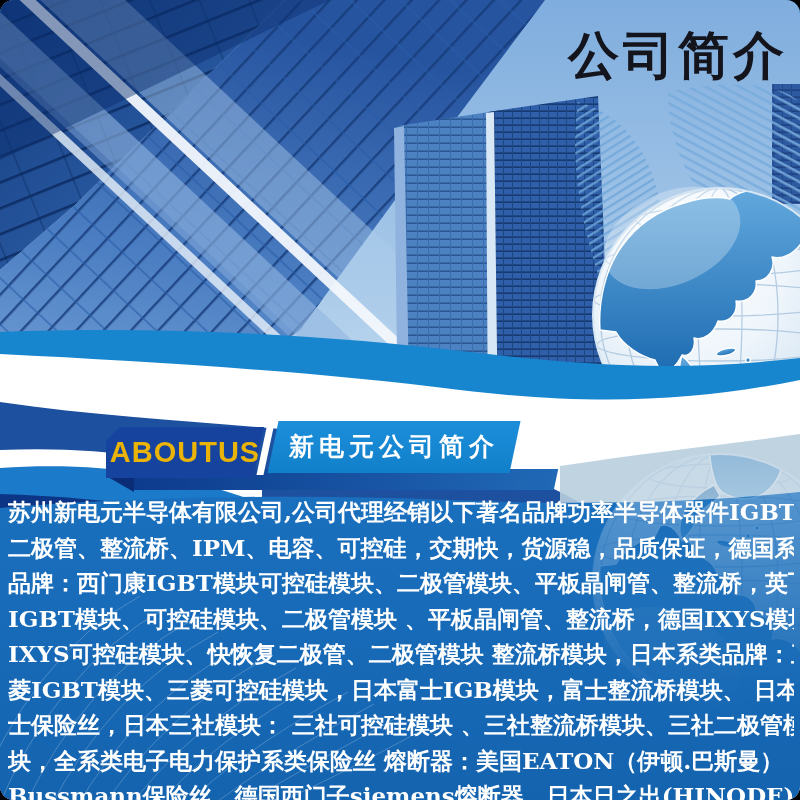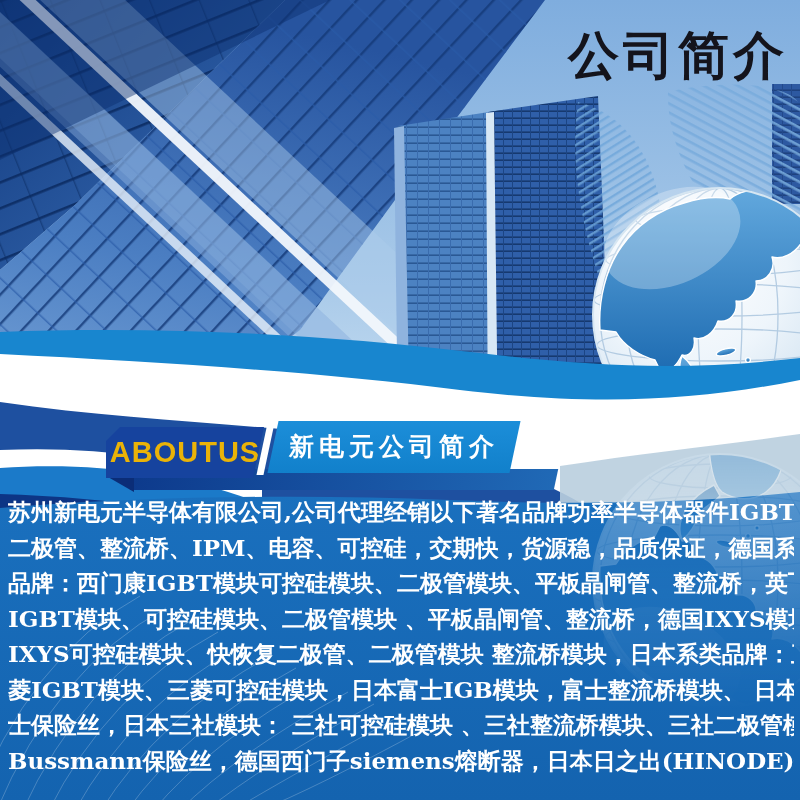--- a/index.html
+++ b/index.html
@@ -1,18 +1,18 @@
 <!DOCTYPE html>
 <html><head>
 <meta charset="utf-8">
 <style>
   html,body{margin:0;padding:0;background:#000;}
   .stage{
     position:relative;width:800px;height:800px;overflow:hidden;
-    background:#1667b4;font-family:"Liberation Sans",sans-serif;
+    background:#1667b4;font-family:"Liberation Sans",sans-serif;border-radius:14px;
   }
   .hero-svg{position:absolute;left:0;top:0;width:800px;height:800px;display:block;}
   .page-title{
     position:absolute;top:22px;right:12px;z-index:5;
     font-family:"DejaVu Serif","Liberation Serif",serif;
     font-weight:bold;font-size:51px;letter-spacing:4px;color:#14141c;
     white-space:nowrap;
   }
   
   .banner{position:absolute;left:0;top:0;z-index:6;}
@@ -241,16 +241,17 @@
   </div>
 
   <div class="body-text">
     <div class="line">苏州新电元半导体有限公司,公司代理经销以下著名品牌功率半导体器件IGBT、</div>
     <div class="line">二极管、整流桥、IPM、电容、可控硅，交期快，货源稳，品质保证，德国系类</div>
     <div class="line">品牌：西门康IGBT模块可控硅模块、二极管模块、平板晶闸管、整流桥，英飞凌</div>
     <div class="line">IGBT模块、可控硅模块、二极管模块 、平板晶闸管、整流桥，德国IXYS模块：</div>
     <div class="line">IXYS可控硅模块、快恢复二极管、二极管模块 整流桥模块，日本系类品牌：三</div>
     <div class="line">菱IGBT模块、三菱可控硅模块，日本富士IGB模块，富士整流桥模块、 日本富</div>
     <div class="line">士保险丝，日本三社模块： 三社可控硅模块 、三社整流桥模块、三社二极管模</div>
+    <div class="line">块，全系类电子电力保护系类保险丝 熔断器：美国EATON（伊顿.巴斯曼）</div>
     <div class="line">Bussmann保险丝，德国西门子siemens熔断器，日本日之出(HINODE)保险丝</div>
   </div>
 
 </div>
 
 </body></html>

